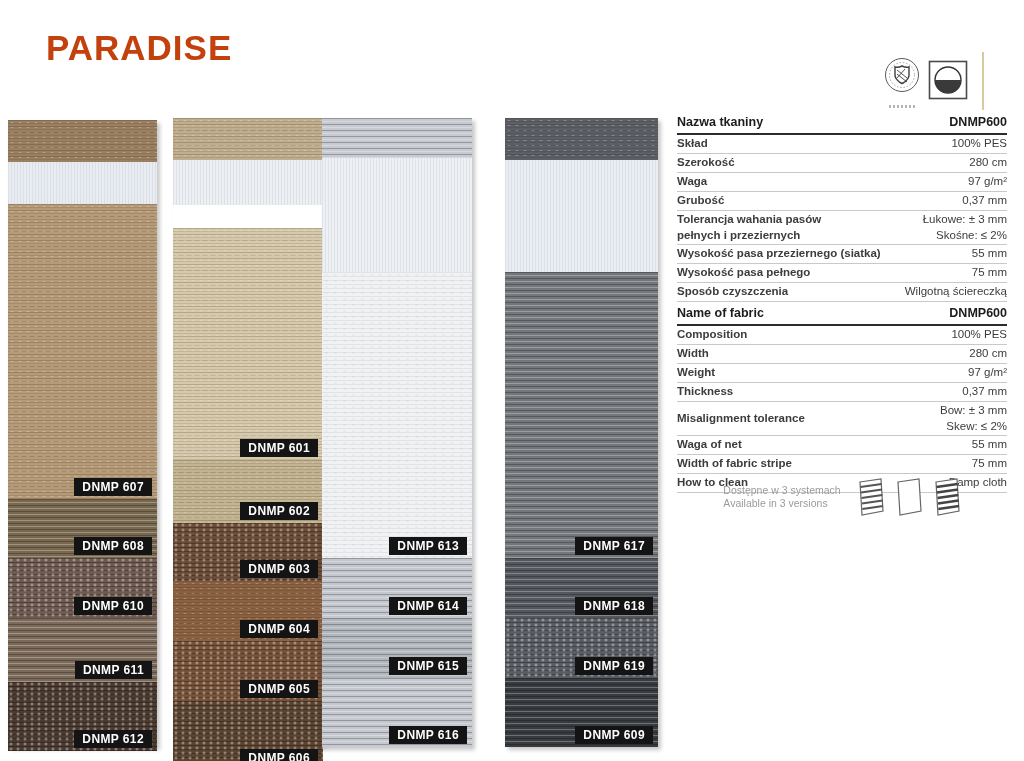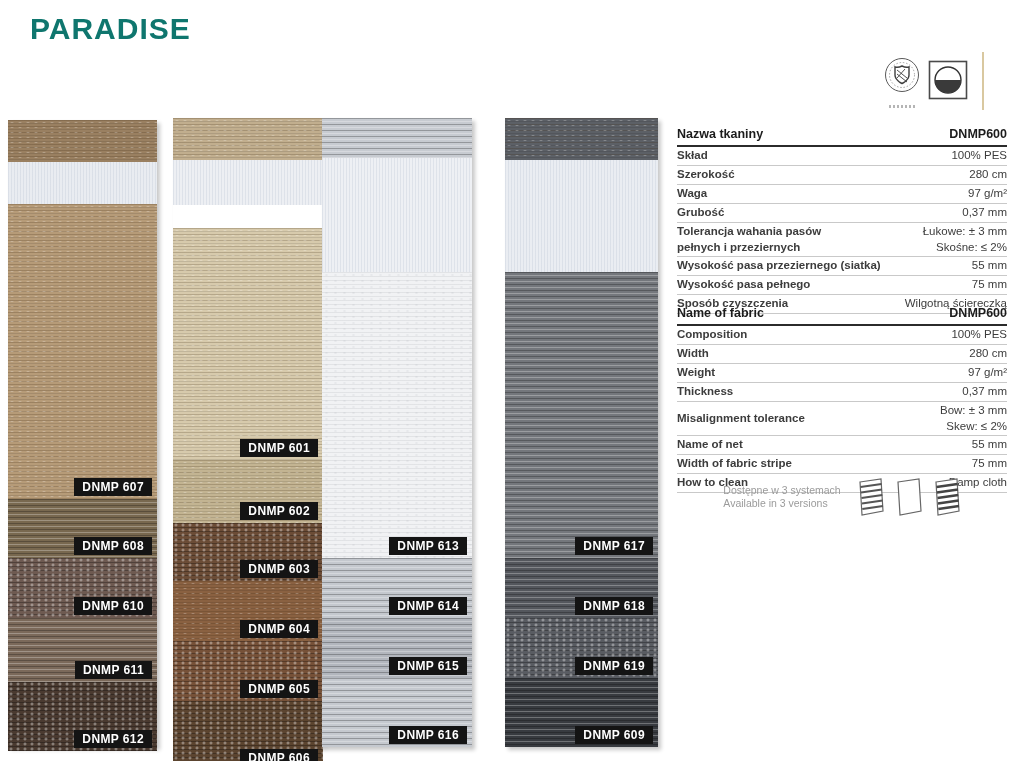--- a/index.html
+++ b/index.html
@@ -1,21 +1,21 @@
 <!DOCTYPE html>
 <html><head>
 <meta charset="utf-8">
 <style>
   html,body{margin:0;padding:0;background:#fff;}
   .page{position:relative;width:1024px;height:761px;background:#ffffff;overflow:hidden;
         font-family:"Liberation Sans", sans-serif;}
 
   
-  .title{position:absolute;left:30px;top:12px;font-size:30px;font-weight:bold;
-         color:#0f766e;letter-spacing:1px;margin:0;}
+  .title{position:absolute;left:30px;top:12px;font-size:35px;font-weight:bold;
+         color:#c2410c;letter-spacing:1px;margin:16px;}
 
   
   .hdr-icons{position:absolute;left:878px;top:52px;width:130px;height:60px;}
   .gold-rule{position:absolute;left:982px;top:52px;width:2px;height:58px;background:#d9c8a0;}
 
   
   #swatches .col{position:absolute;top:118px;height:629px;box-shadow:3px 3px 4px rgba(0,0,0,0.22);}
   #swatches .col:nth-child(1){left:8px;width:149px;top:120px;height:627px;}
   #swatches .col:nth-child(2){left:173px;width:150px;}
   #swatches .col:nth-child(3){left:322px;width:150px;}
@@ -37,21 +37,21 @@
       repeating-linear-gradient(180deg, rgba(0,0,0,0.26) 0px, rgba(0,0,0,0.26) 1px, transparent 1px, transparent 3px, rgba(255,255,255,0.28) 3px, rgba(255,255,255,0.28) 4px, transparent 4px, transparent 6px);}
   .tex-dots{background-image:
       radial-gradient(circle at 3px 2px, rgba(255,255,255,0.35) 1px, transparent 1.9px),
       repeating-linear-gradient(180deg, rgba(0,0,0,0.28) 0px, rgba(0,0,0,0.28) 1px, transparent 1px, transparent 4px);
       background-size:7px 5px, auto;}
   .tex-sheer{background-image:
       repeating-linear-gradient(90deg, rgba(185,195,210,0.30) 0px, rgba(185,195,210,0.30) 1px, transparent 1px, transparent 3px);}
 
   
   .spec-table{position:absolute;left:677px;width:330px;color:#3c3c3c;font-size:11.5px;}
-  #table-pl{top:124px;}
+  #table-pl{top:112px;}
   #table-en{top:303px;}
   .t-head{display:flex;justify-content:space-between;align-items:flex-end;
           font-weight:bold;font-size:12.5px;color:#1c1c1c;padding:3px 0 4px;
           border-bottom:2px solid #2b2b2b;}
   .t-row{display:flex;justify-content:space-between;align-items:center;
          min-height:16px;border-bottom:1px solid #c9c9c9;padding:1px 0;}
   .t-label{white-space:pre-line;line-height:1.35;font-weight:bold;}
   .t-value{text-align:right;white-space:pre-line;line-height:1.35;}
 
   
@@ -228,21 +228,21 @@
       <div class="t-row">
         <span class="t-label">Thickness</span>
         <span class="t-value">0,37 mm</span>
       </div>
       <div class="t-row">
         <span class="t-label">Misalignment tolerance</span>
         <span class="t-value">Bow: ± 3 mm
 Skew: ≤ 2%</span>
       </div>
       <div class="t-row">
-        <span class="t-label">Name of net</span>
+        <span class="t-label">Waga of net</span>
         <span class="t-value">55 mm</span>
       </div>
       <div class="t-row">
         <span class="t-label">Width of fabric stripe</span>
         <span class="t-value">75 mm</span>
       </div>
       <div class="t-row">
         <span class="t-label">How to clean</span>
         <span class="t-value">Damp cloth</span>
       </div>

